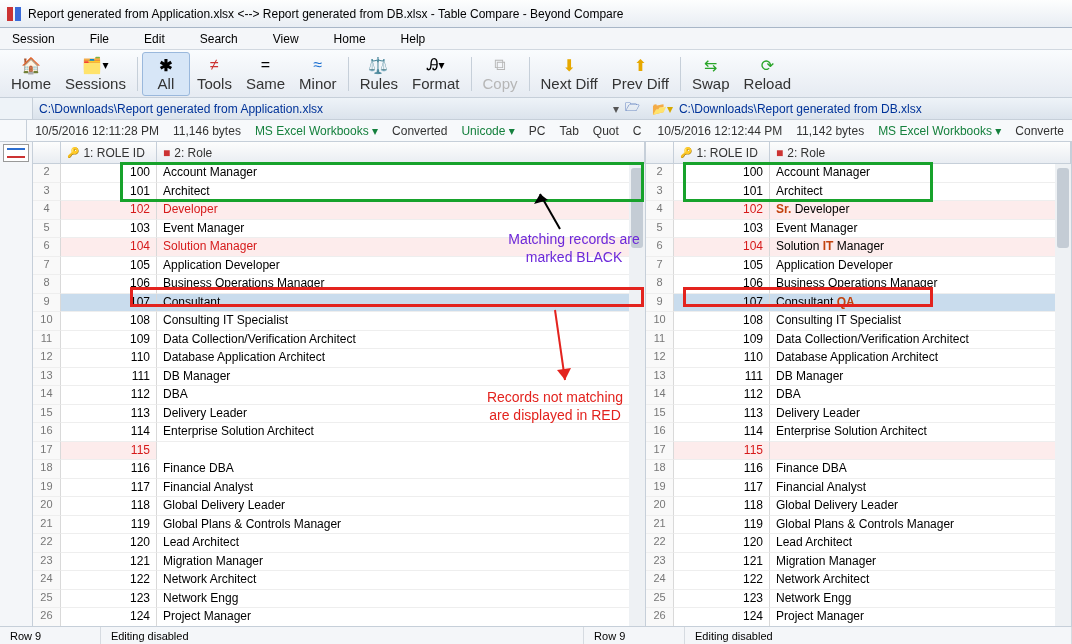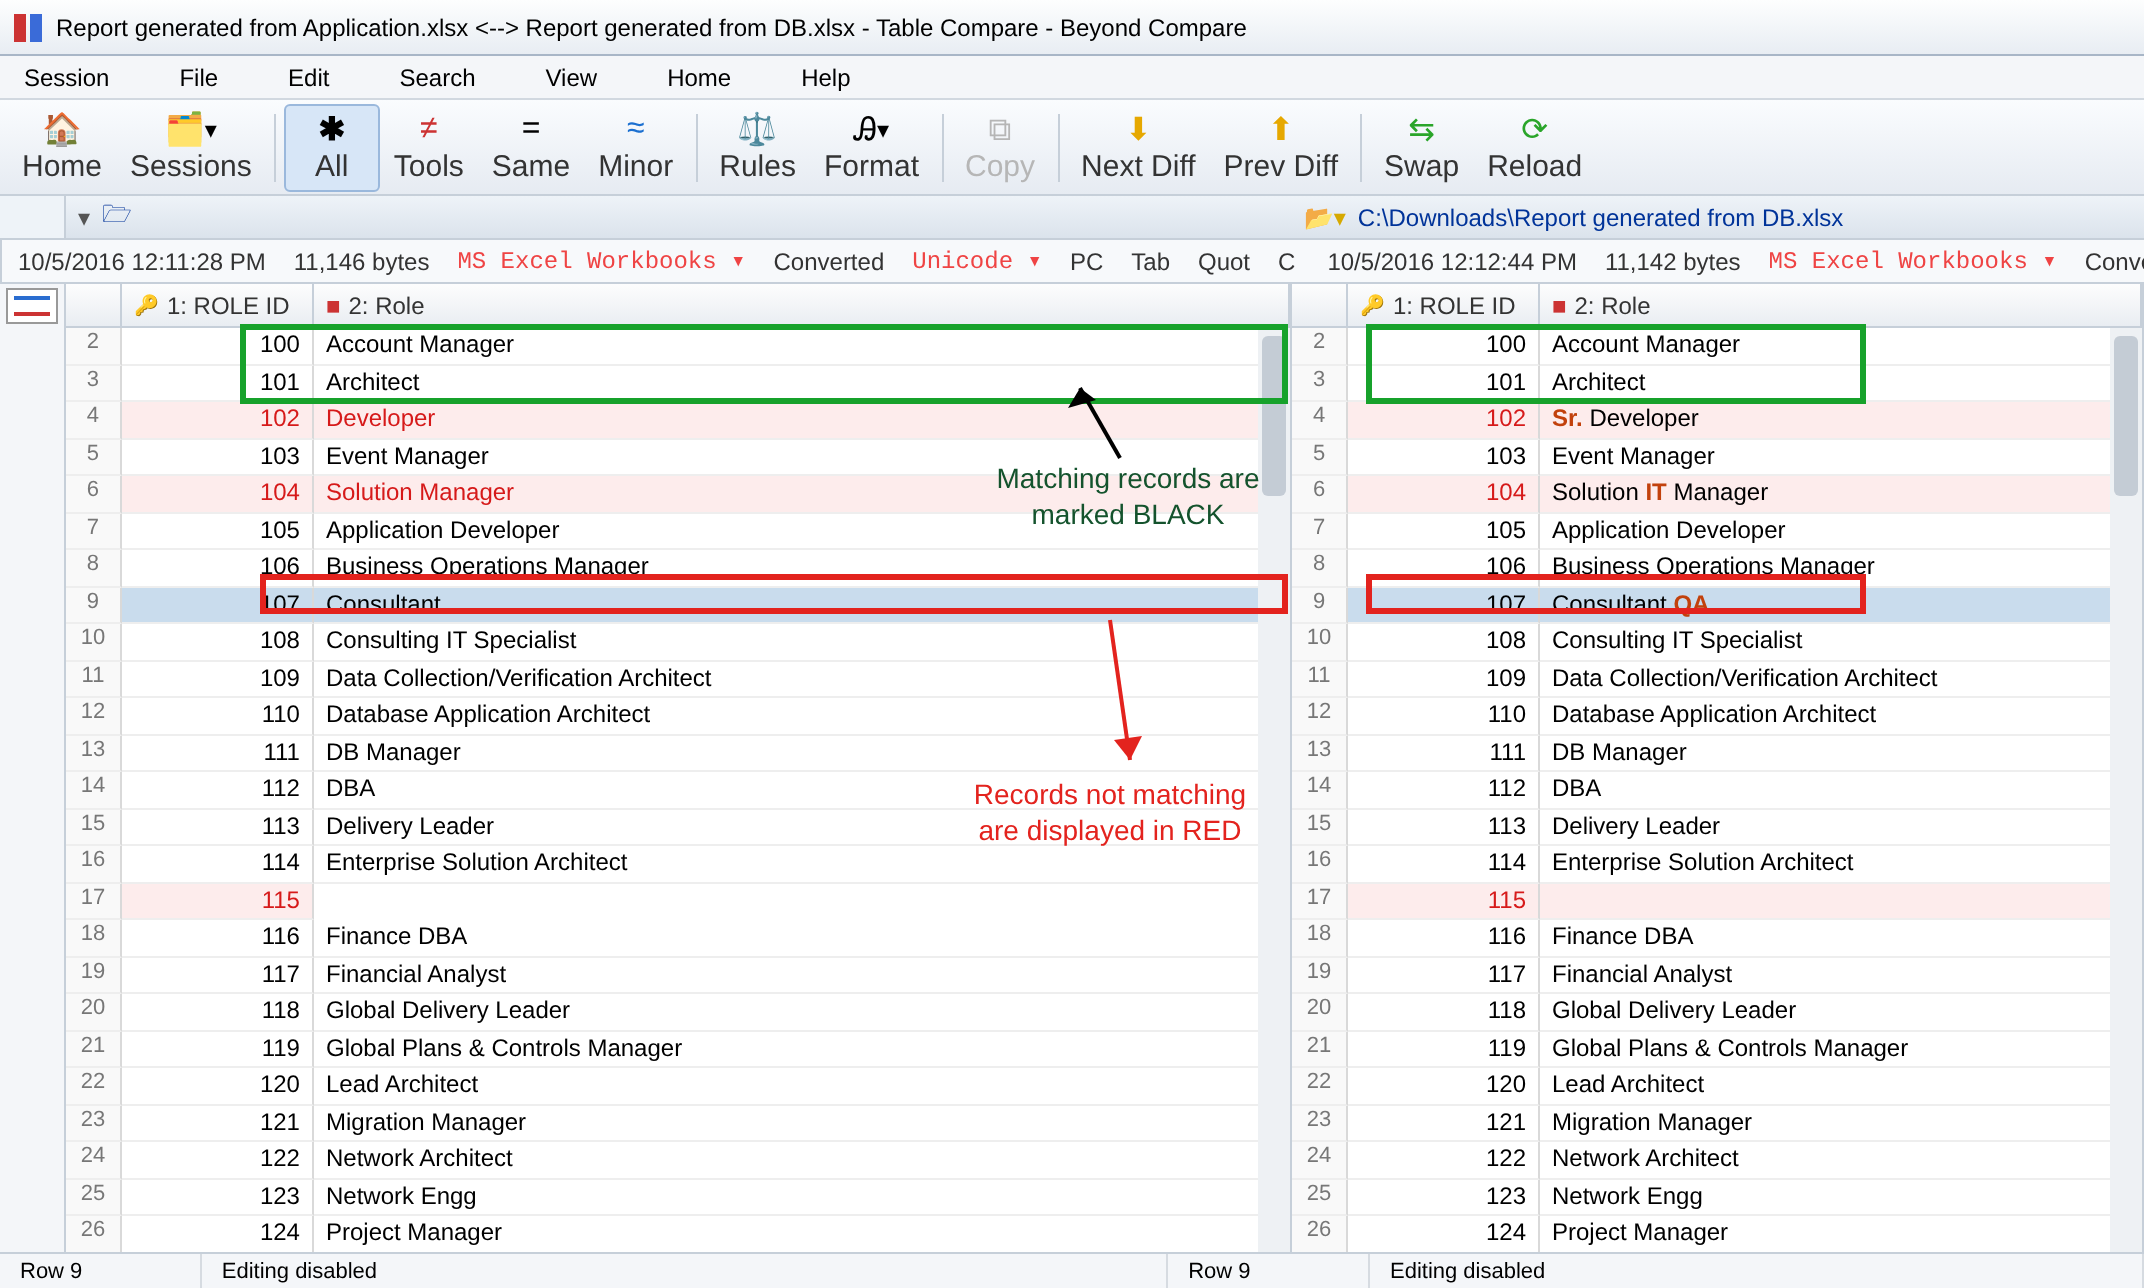--- a/index.html
+++ b/index.html
@@ -15,21 +15,21 @@
   .tb-btn .glyph { height:20px; display:flex; align-items:center; justify-content:center; font-size:16px; }
   .tb-btn .lbl { font-size:15px; color:#333; }
   .tb-btn.disabled .lbl, .tb-btn.disabled .glyph { color:#b6b6b6; }
   .tb-sep { width:1px; height:34px; background:#c6cfd9; margin:0 4px; }
   .filebar { display:flex; height:22px; }
   .fileheader { flex:1; display:flex; align-items:center; background:linear-gradient(#eef3f8,#dbe3ec); border-bottom:1px solid #c6cfd9; font-size:12px; color:#003399; padding:0 6px; gap:6px;}
   .fileheader .path { flex:1; white-space:nowrap; overflow:hidden; text-overflow:ellipsis; }
   .infobar { display:flex; height:22px; }
   .filemeta { flex:1; display:flex; align-items:center; background:#f7f9fb; border-bottom:1px solid #c6cfd9; padding:0 8px; gap:14px; font-size:11px; color:#333;}
   .filemeta span { white-space:nowrap; }
-  .drop { color:#ef4444;font-family:Liberation Mono, monospace; }
+  .drop { color:#15803d; }
   .mainarea { position:absolute; top:142px; bottom:18px; left:0; right:0; display:flex; }
   .leftgutter { width:34px; background:#f4f6f9; border-right:1px solid #c6cfd9; display:flex; flex-direction:column; align-items:center; padding-top:2px;}
   .leftgutter .box { width:26px; height:18px; background:#fff; border:1px solid #999; position:relative; margin-bottom:2px;}
   .leftgutter .box::before{content:'';position:absolute;left:3px;right:3px;top:3px;height:2px;background:#2a6dd0;}
   .leftgutter .box::after{content:'';position:absolute;left:3px;right:3px;bottom:3px;height:2px;background:#c33;}
   .pane { position:relative; overflow:hidden; border-right:1px solid #c6cfd9; }
   .pane-left { flex:1 1 59%; }
   .pane-right { flex:1 1 41%; }
   .grid { position:relative; height:100%; }
   .thead { display:flex; height:22px; background:linear-gradient(#fdfdfd,#e9edf2); border-bottom:1px solid #c6cfd9; }
@@ -137,20 +137,21 @@
     </div>
   <div class="tb-btn">
       <span class="glyph" style="color:#2aa52a">⟳</span>
       <span class="lbl">Reload</span>
     </div>
 </div>
 
 <div class="filebar">
   <div style="width:34px;background:#eef3f8;border-bottom:1px solid #c6cfd9;border-right:1px solid #c6cfd9"></div>
   <div class="fileheader" style="flex:1 1 59%">
+    <span class="path">C:\Downloads\Report generated from Application.xlsx</span>
     <span style="color:#555">▾</span>
     <span>🗁</span>
   </div>
   <div class="fileheader" style="flex:1 1 41%">
     <span style="color:#d6a900">📂▾</span>
     <span class="path">C:\Downloads\Report generated from DB.xlsx</span>
   </div>
 </div>
 
 <div class="infobar">
@@ -480,21 +481,21 @@
 
 <div class="greenbox" style="left:120px; top:162px; width:524px; height:40px;"></div>
 <div class="greenbox" style="left:683px; top:162px; width:250px; height:40px;"></div>
 <div class="redbox" style="left:130px; top:287px; width:514px; height:20px;"></div>
 <div class="redbox" style="left:683px; top:287px; width:250px; height:20px;"></div>
 
 <svg class="arrow" style="left:530px;top:184px" width="40" height="50">
   <line x1="30" y1="45" x2="10" y2="10" stroke="#000" stroke-width="2"></line>
   <polygon points="10,10 4,20 18,16" fill="#000"></polygon>
 </svg>
-<div class="annot-text" style="left:474px; top:230px; color:#14532d; width:180px; white-space:pre-line">Matching records are
+<div class="annot-text" style="left:484px; top:230px; color:#6d28d9; width:180px; white-space:pre-line">Matching records are
 marked BLACK</div>
 
 <svg class="arrow" style="left:540px;top:300px" width="40" height="90">
   <line x1="15" y1="10" x2="25" y2="80" stroke="#e3231e" stroke-width="2"></line>
   <polygon points="25,80 17,70 31,68" fill="#e3231e"></polygon>
 </svg>
 <div class="annot-text" style="left:460px; top:388px; color:#e3231e; width:190px; white-space:pre-line">Records not matching
 are displayed in RED</div>
 
 </body></html>

